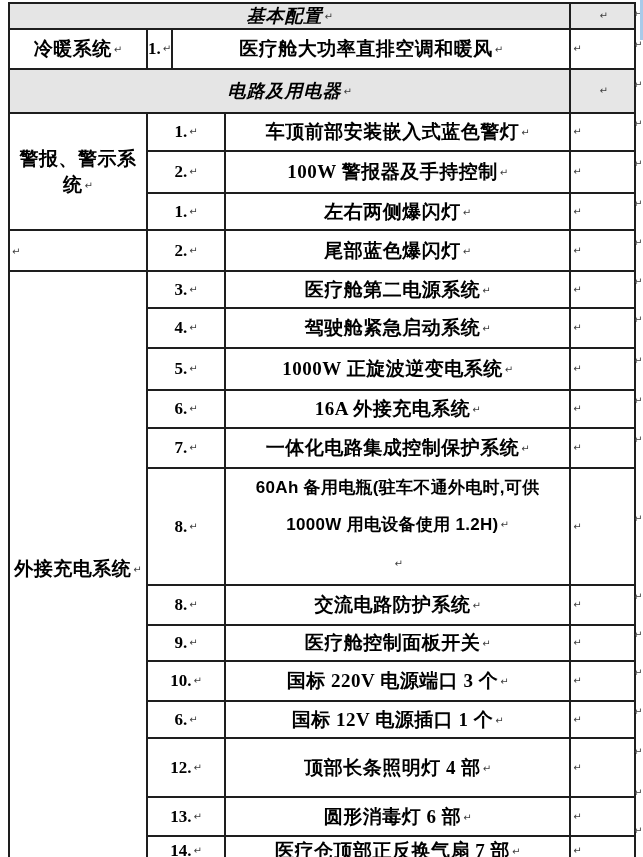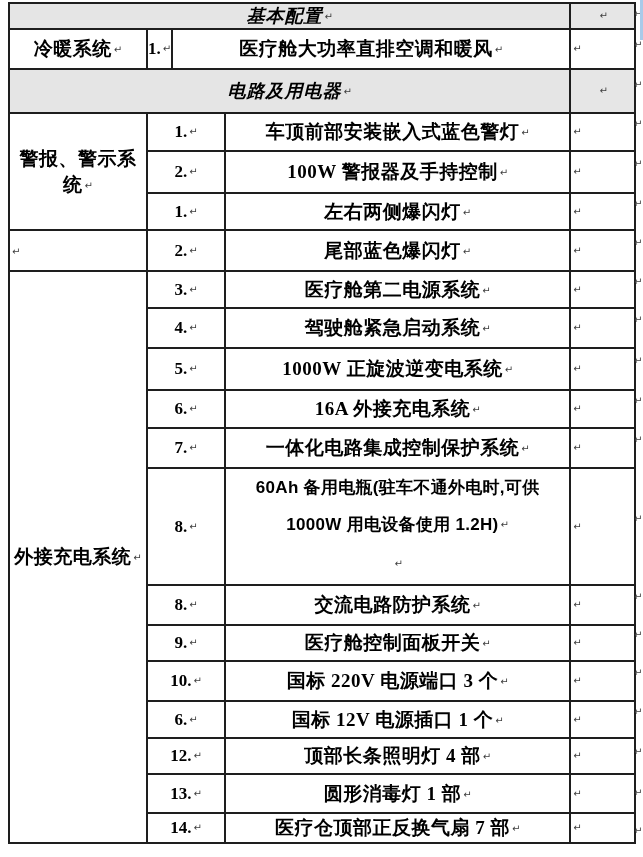--- a/index.html
+++ b/index.html
@@ -211,28 +211,28 @@
         <tr style="height: 40px;">
           <td class="num" colspan="2"><span>10.</span><span class="pmark">↵</span></td>
           <td class="desc" colspan="1"><span>国标 220V 电源端口 3 个</span><span class="pmark">↵</span></td>
           <td class="stat"><span class="pmark">↵</span></td>
         </tr>
         <tr style="height: 37px;">
           <td class="num" colspan="2"><span>6.</span><span class="pmark">↵</span></td>
           <td class="desc" colspan="1"><span>国标 12V 电源插口 1 个</span><span class="pmark">↵</span></td>
           <td class="stat"><span class="pmark">↵</span></td>
         </tr>
-        <tr style="height: 36px;">
+        <tr style="height: 59px;">
           <td class="num" colspan="2"><span>12.</span><span class="pmark">↵</span></td>
           <td class="desc" colspan="1"><span>顶部长条照明灯 4 部</span><span class="pmark">↵</span></td>
           <td class="stat"><span class="pmark">↵</span></td>
         </tr>
         <tr style="height: 39px; margin-left: 20px;">
           <td class="num" colspan="2"><span>13.</span><span class="pmark">↵</span></td>
-          <td class="desc" colspan="1"><span>圆形消毒灯 1 部</span><span class="pmark">↵</span></td>
+          <td class="desc" colspan="1"><span>圆形消毒灯 6 部</span><span class="pmark">↵</span></td>
           <td class="stat"><span class="pmark">↵</span></td>
         </tr>
         <tr style="height: 30px;">
           <td class="num" colspan="2"><span>14.</span><span class="pmark">↵</span></td>
           <td class="desc" colspan="1"><span>医疗仓顶部正反换气扇 7 部</span><span class="pmark">↵</span></td>
           <td class="stat"><span class="pmark">↵</span></td>
         </tr>
       </tbody>
   </table>
   <div id="gutter">

